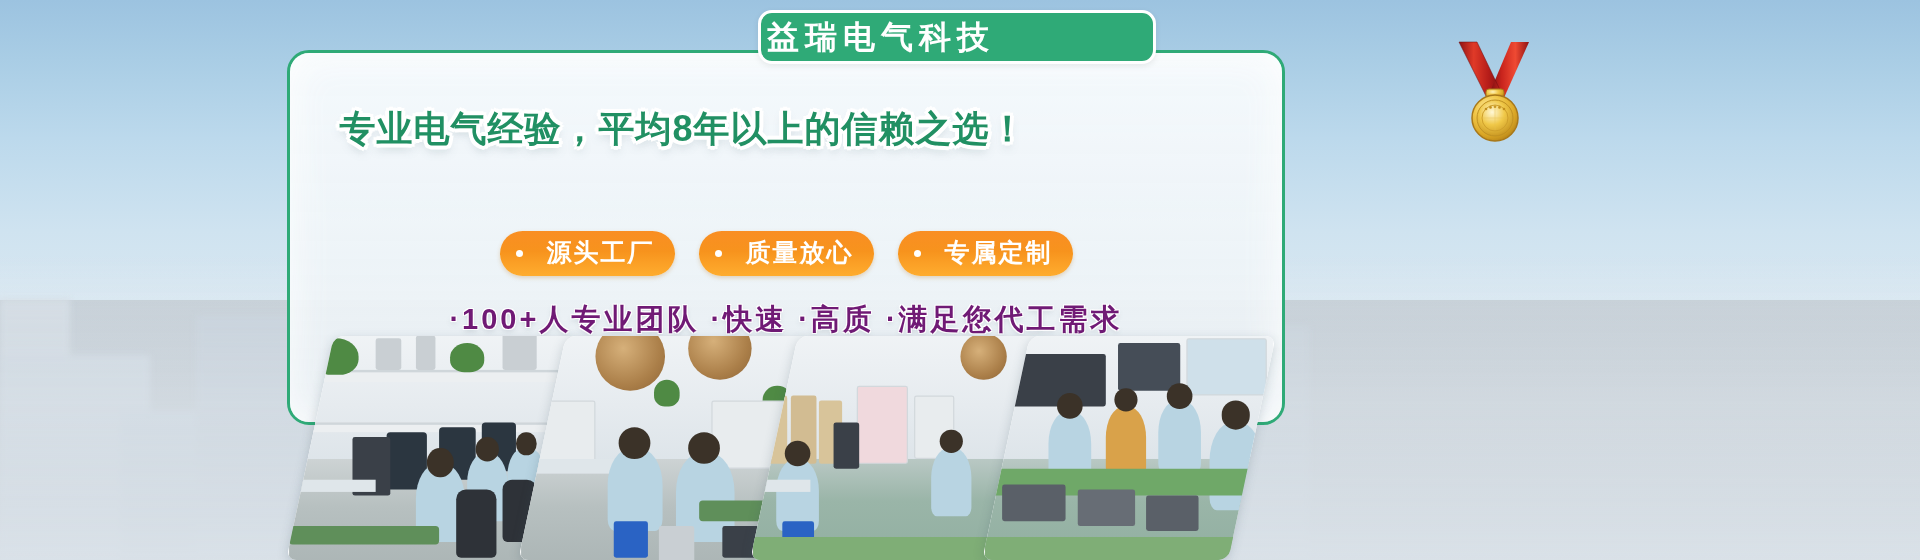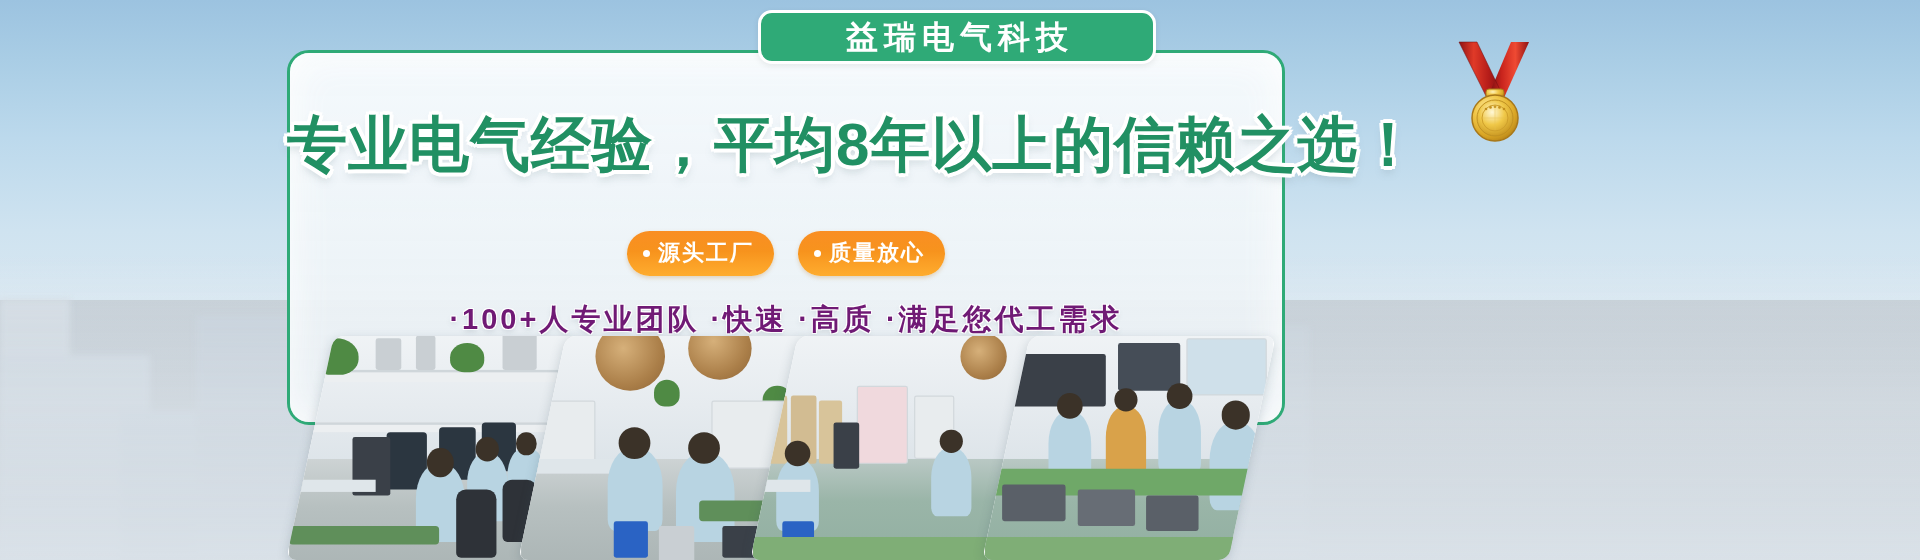--- a/index.html
+++ b/index.html
@@ -47,37 +47,37 @@
     box-shadow:inset 0 0 40px rgba(255,255,255,.9);
     pointer-events:none;
   }
 
   
   .badge {
     position:absolute; left:758px; top:10px; width:398px; height:54px;
     background:#2faa77;
     border:3px solid #ffffff;
     border-radius:14px;
-    display:flex; align-items:center; justify-content:center;
+    display:flex; align-items:center; justify-content:flex-start;
     box-shadow:0 2px 6px rgba(0,0,0,.08);
     z-index:6;
   }
   .badge-text{
     color:#fff; font-size:32px; font-weight:bold; letter-spacing:6px;
     line-height:1; padding-left:6px;
   }
 
   
   .medal { position:absolute; left:1455px; top:40px; width:80px; height:105px; z-index:7; }
 
   
   .headline{
     position:absolute; left:287px; top:105px; width:792px;
     text-align:center;
-    font-size:60px; font-weight:bold; letter-spacing:1px;
+    font-size:36px; font-weight:bold; letter-spacing:1px;
     color:#219063;
     white-space:nowrap;
     text-shadow:
       2px 2px 0 #ffffff, -2px 2px 0 #ffffff, 2px -2px 0 #ffffff, -2px -2px 0 #ffffff,
       3px 3px 0 #ffffff, -3px 3px 0 #ffffff, 3px -3px 0 #ffffff, -3px -3px 0 #ffffff,
       0 4px 0 #ffffff, 0 -4px 0 #ffffff, 4px 0 0 #ffffff, -4px 0 0 #ffffff,
       0 6px 8px rgba(120,140,150,.35);
   }
 
   
@@ -89,22 +89,22 @@
     height:45px; padding:0 20px 0 16px;
     border-radius:23px;
     background:linear-gradient(180deg,#f98e23 0%,#f7931d 45%,#fba026 72%,#feac2e 100%);
     display:flex; align-items:center; gap:8px;
     box-shadow:0 2px 4px rgba(180,110,20,.25);
   }
   .pill-dot{
     width:7px; height:7px; border-radius:50%; background:#ffffff; flex:none;
   }
   .pill-text{
-    color:#ffffff; font-size:22px; font-weight:bold; letter-spacing:2px; line-height:1;
-    white-space:nowrap; padding-bottom:2px;
+    color:#ffffff; font-size:25px; font-weight:bold; letter-spacing:2px; line-height:1;
+    white-space:nowrap; padding-bottom:2px;margin-left:16px;
   }
 
   
   .subline{
     position:absolute; left:287px; top:300px; width:998px;
     text-align:center;
     font-size:29px; font-weight:bold; letter-spacing:3px;
     color:#701a75;
     white-space:nowrap;
     text-shadow:1px 1px 0 #fff,-1px 1px 0 #fff,1px -1px 0 #fff,-1px -1px 0 #fff,0 3px 5px rgba(140,155,165,.3);
@@ -227,20 +227,24 @@
 
 <div class="pills">
   <div class="pill">
     <span class="pill-dot"></span>
     <span class="pill-text">源头工厂</span>
   </div>
   <div class="pill">
     <span class="pill-dot"></span>
     <span class="pill-text">质量放心</span>
   </div>
+  <div class="pill">
+    <span class="pill-dot"></span>
+    <span class="pill-text">专属定制</span>
+  </div>
 </div>
 
 <div class="subline">·100+人专业团队 ·快速 ·高质 ·满足您代工需求</div>
 
 <div class="photos">
 
   <div class="photo">
     <div class="inner">
       <div class="scene">
         <div class="s-wall"></div>

